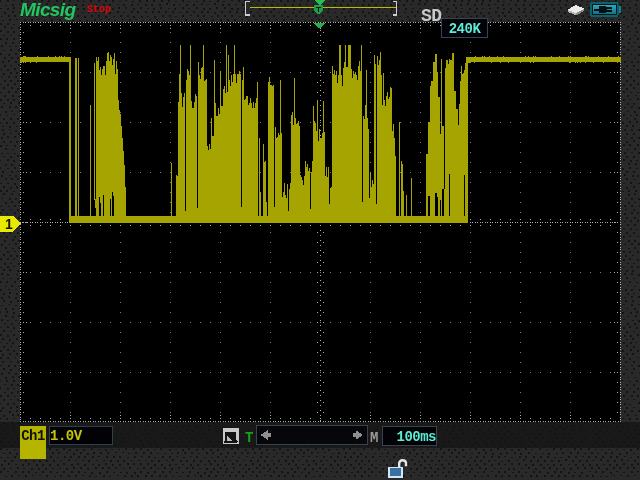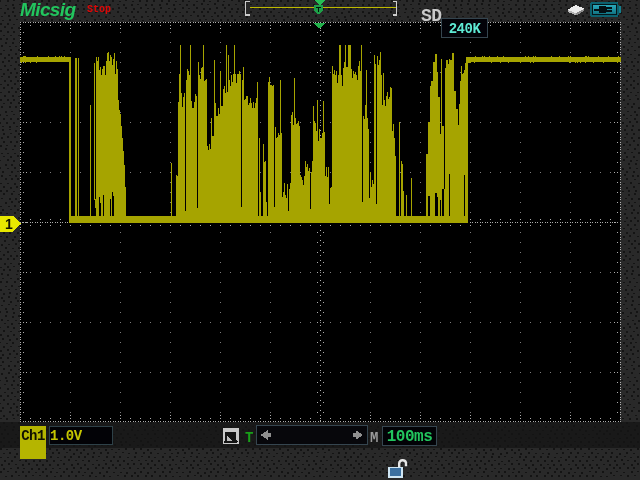--- a/index.html
+++ b/index.html
@@ -70,13 +70,13 @@
 
 <div class="abs" style="left:20px;top:-1px;font-size:19px;font-weight:bold;font-style:italic;color:#22c55e;letter-spacing:-0.6px;">Micsig</div>
 <div class="abs mono" style="left:87px;top:4px;font-size:10px;color:#e00606;">Stop</div>
 <div class="abs mono" style="left:421px;top:6px;font-size:18px;letter-spacing:-0.5px;color:#c9c9c9;">SD</div>
 <div class="abs mono" style="left:441px;top:2px;width:45px;height:18px;background:#020208;border:1px solid #35454f;color:#5eead4;font-size:14px;letter-spacing:-0.5px;text-align:center;line-height:21px;margin-top:16px;">240K</div>
 
 <div class="abs mono" style="left:20px;top:426px;width:26px;height:33px;background:#b5b500;color:#101000;font-size:14px;letter-spacing:-0.5px;text-align:center;line-height:20px;">Ch1</div>
 <div class="abs mono" style="left:49px;top:426px;width:62px;height:17px;background:#020206;border:1px solid #2e4148;color:#c6c600;font-size:14px;letter-spacing:-0.5px;line-height:19px;">1.0V</div>
 <div class="abs mono" style="left:245px;top:430px;font-size:14px;color:#18a018;">T</div>
 <div class="abs mono" style="left:370px;top:430px;font-size:14px;color:#9a9a9a;">M</div>
-<div class="abs mono" style="left:382px;top:426px;width:53px;height:18px;background:#020206;border:1px solid #35454f;color:#22c55e;font-size:16px;letter-spacing:-0.5px;text-align:center;line-height:20px;">100ms</div>
+<div class="abs mono" style="left:382px;top:426px;width:53px;height:18px;background:#020206;border:1px solid #35454f;color:#5eead4;font-size:14px;letter-spacing:-0.5px;text-align:right;line-height:20px;">100ms</div>
 
 </body></html>

